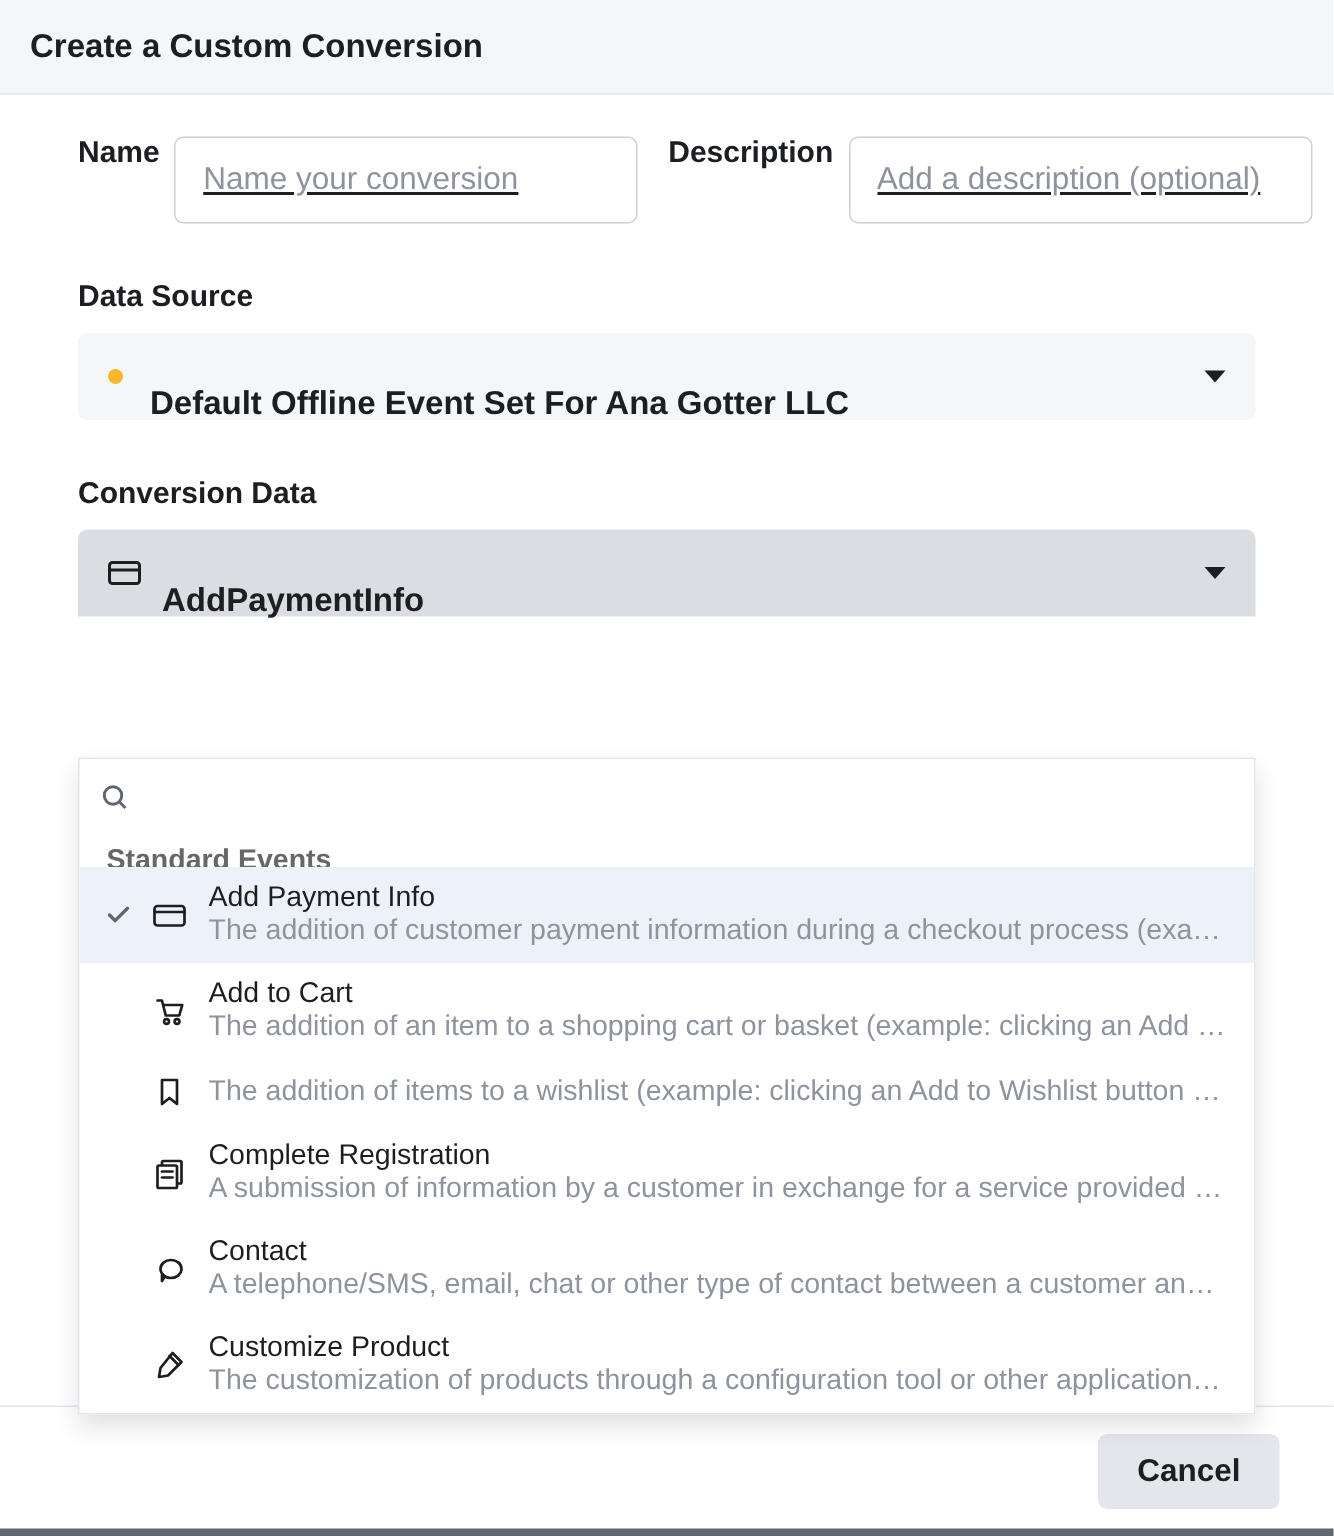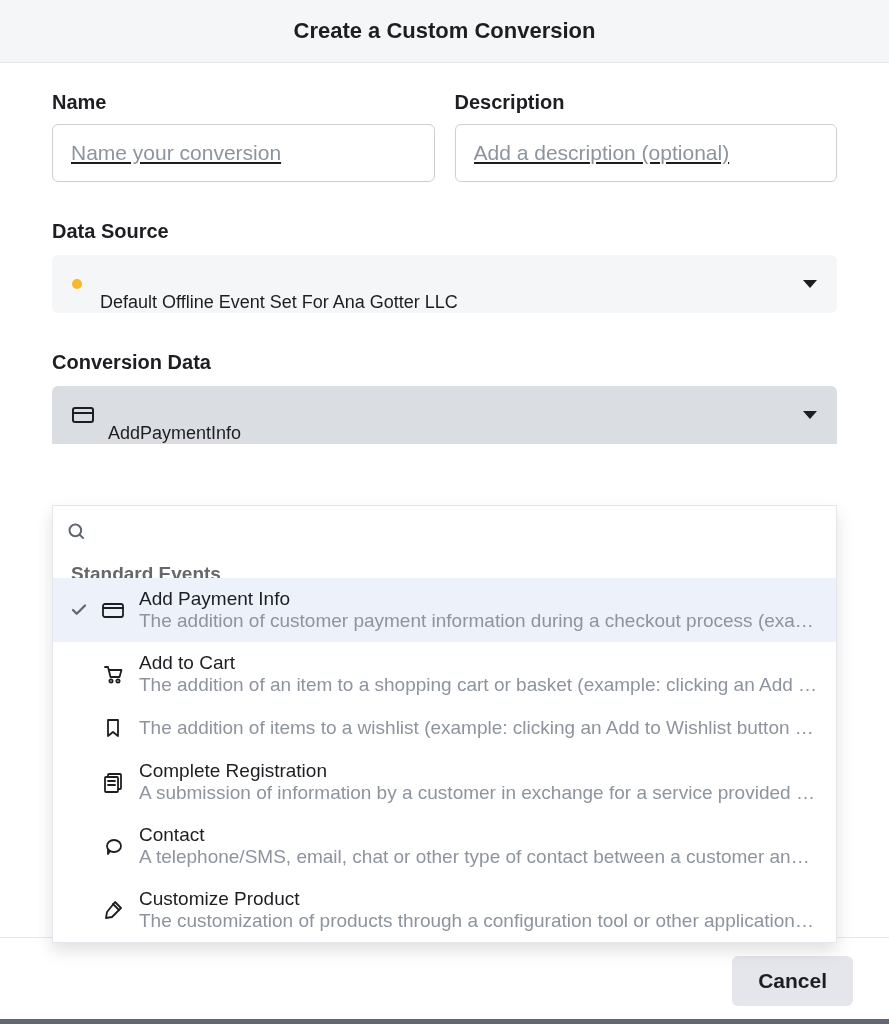--- a/index.html
+++ b/index.html
@@ -8,39 +8,38 @@
     background: #fff;
     width: 889px;
     height: 1024px;
     overflow: hidden;
     color: #1c1e21;
   }
   .modal-header {
     background: #f5f6f7;
     border-bottom: 1px solid #e4e6eb;
     padding: 18px 20px;
-    text-align: center;
   }
   .modal-header h1 {
     font-size: 22px;
     font-weight: 700;
     color: #1c1e21;
   }
   .modal-body {
     padding: 28px 52px 0 52px;
     position: relative;
   }
   .row {
     display: flex;
     gap: 20px;
   }
   .field {
     flex: 1;
     display: flex;
-    flex-direction: column;
+    flex-direction: row;
     gap: 10px;
   }
   .field-label {
     font-size: 20px;
     font-weight: 700;
     color: #1c1e21;
   }
   .text-input {
     height: 58px;
     border: 1px solid #ccd0d5;
@@ -73,22 +72,22 @@
   }
   .status-dot {
     width: 10px;
     height: 10px;
     border-radius: 50%;
     background: #f7b928;
     margin-right: 18px;
     flex-shrink: 0;
   }
   .dropdown-label {
-    font-size: 18px;
-    font-weight: 400;
+    font-size: 22px;
+    font-weight: 700;
     color: #1c1e21;
     flex: 1;
     margin-top: 36px;
   }
   .chevron {
     width: 0; height: 0;
     border-left: 7px solid transparent;
     border-right: 7px solid transparent;
     border-top: 8px solid #1c1e21;
   }

